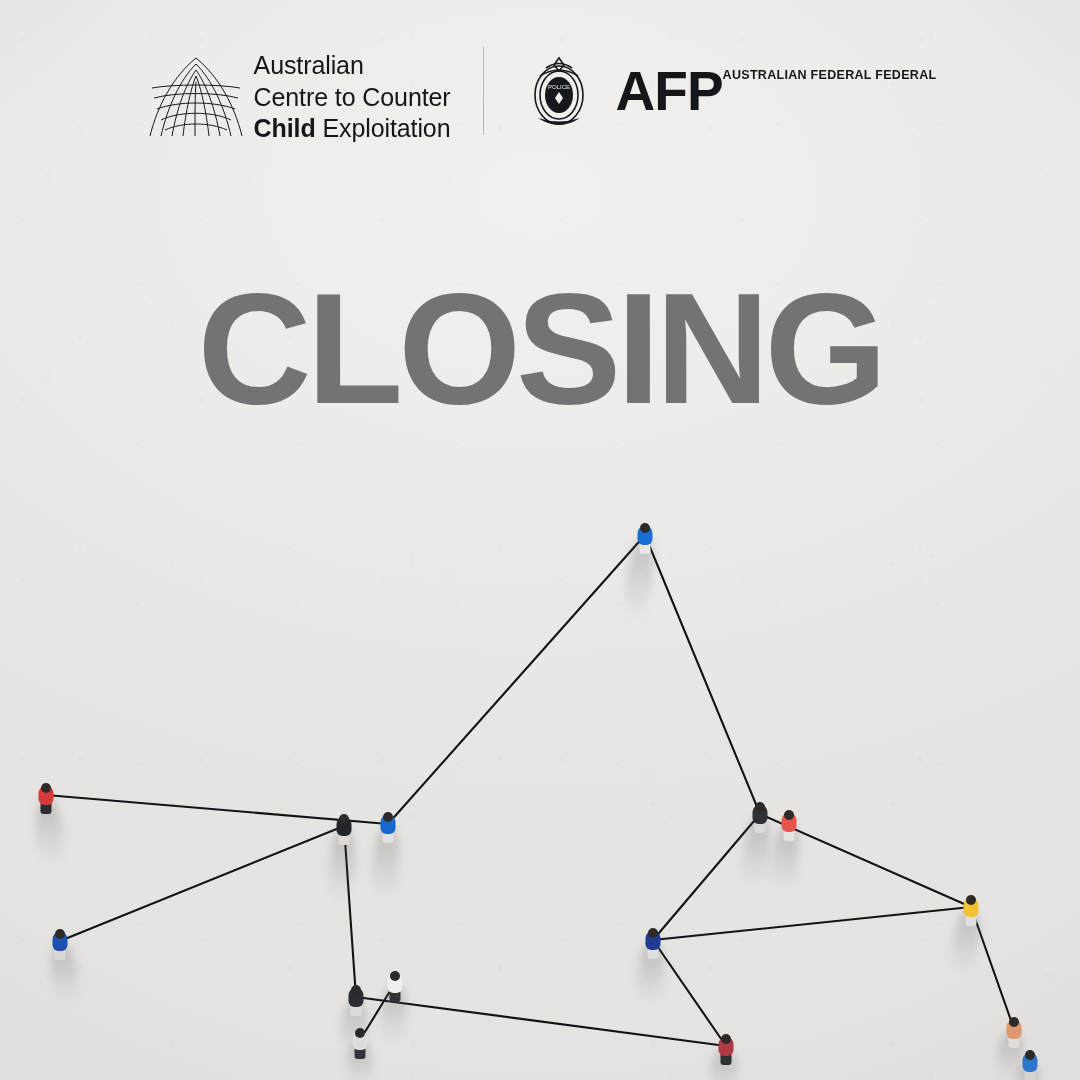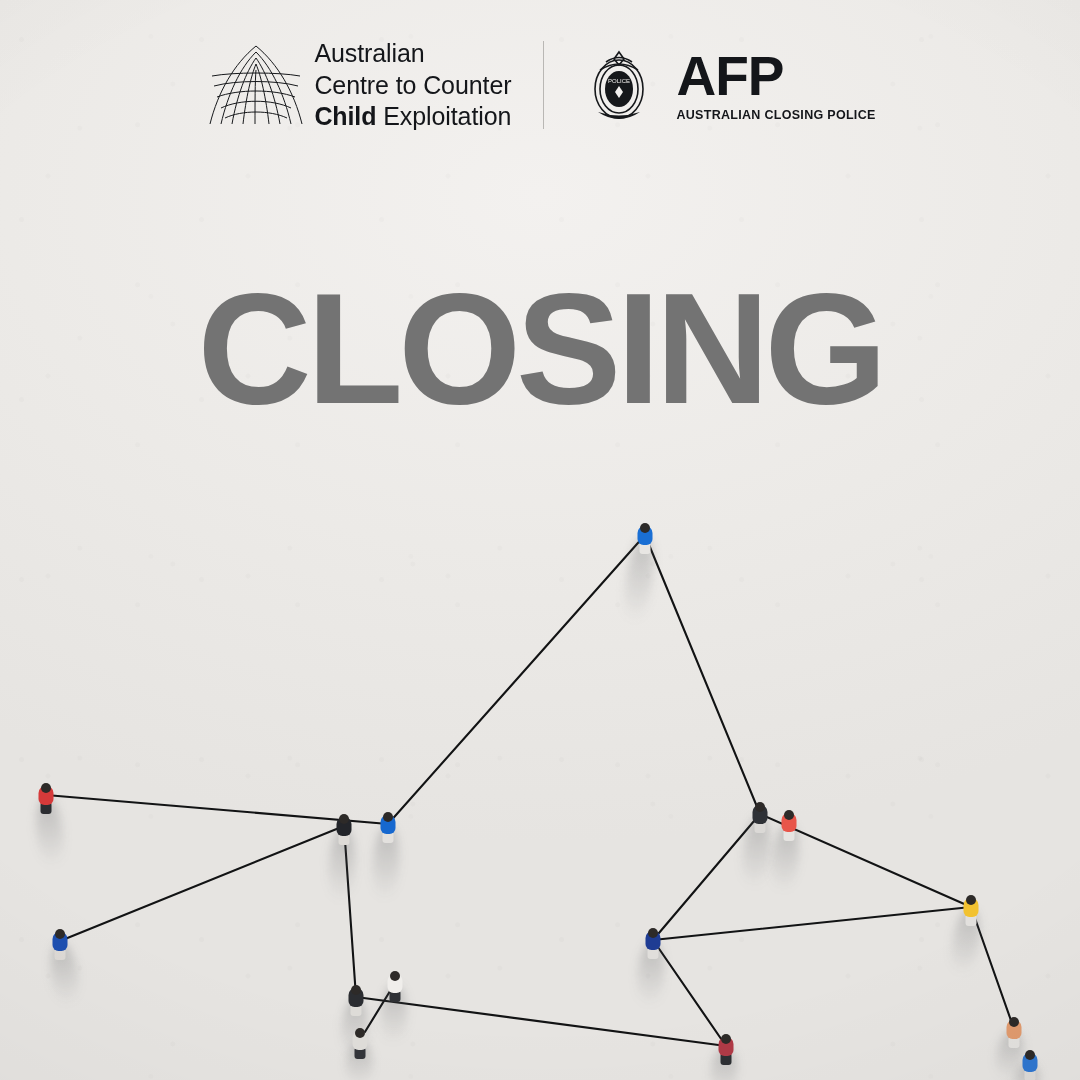--- a/index.html
+++ b/index.html
@@ -51,20 +51,21 @@
     right: 0;
     display: flex;
     align-items: center;
     justify-content: center;
     gap: 0;
   }
   .accce-lockup {
     display: flex;
     align-items: center;
     gap: 6px;
+    margin-top: 12px;
   }
   .accce-mark {
     width: 104px;
     height: 86px;
     display: block;
   }
   .accce-words {
     color: #14161a;
     font-size: 25px;
     line-height: 1.26;
@@ -82,21 +83,20 @@
     display: flex;
     align-items: center;
     gap: 14px;
   }
   .afp-crest {
     width: 86px;
     height: 86px;
   }
   .afp-text {
     display: flex;
-    flex-direction: column;
     justify-content: center;
     line-height: 1;
   }
   .afp-big {
     font-size: 55px;
     font-weight: 700;
     letter-spacing: -1px;
     color: #14161a;
   }
   .afp-small {
@@ -373,21 +373,21 @@
           <path d="M30 20 q13 -9 26 0"></path>
           <path d="M24 28 q19 -12 38 0"></path>
         </g>
         <ellipse cx="43" cy="47" rx="14" ry="18" fill="#16181b"></ellipse>
         <text x="43" y="41" font-family="Liberation Sans, sans-serif" font-size="6" fill="#f2f0ee" text-anchor="middle">POLICE</text>
         <path d="M43 44 l4 6 -4 6 -4 -6 z" fill="#f2f0ee"></path>
         <path d="M22 70 q21 14 42 0 q-21 7 -42 0z" fill="#16181b"></path>
       </svg>
       <div class="afp-text">
         <div class="afp-big">AFP</div>
-        <div class="afp-small">AUSTRALIAN CLOSING POLICE</div>
+        <div class="afp-small">AUSTRALIAN FEDERAL FEDERAL</div>
       </div>
     </div>
   </div>
 
   <h1 class="headline">
     <span class="l1">CLOSING</span>
   </h1>
 </div>
 
 </body></html>

